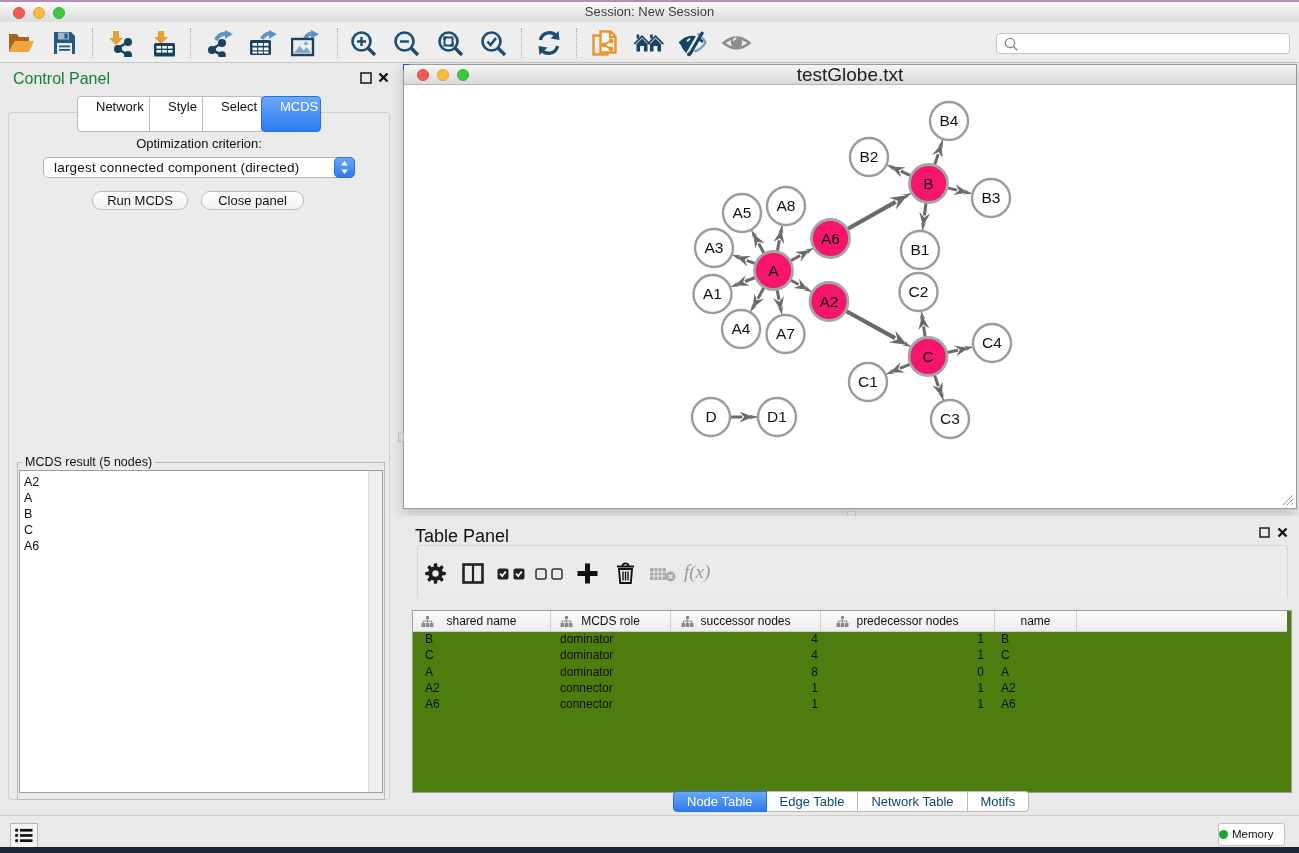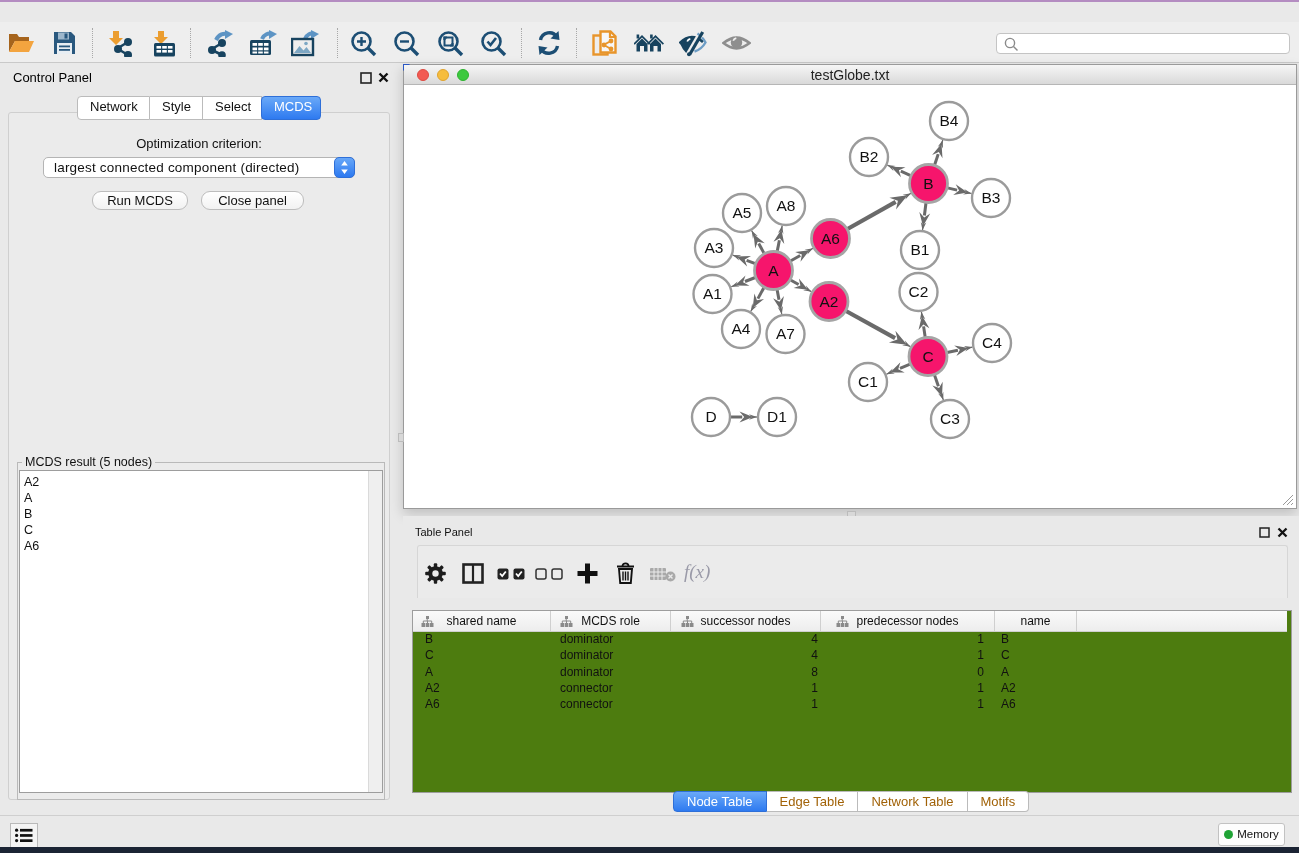--- a/index.html
+++ b/index.html
@@ -6,59 +6,64 @@
 #app{position:relative;width:1299px;height:853px}
 #topline{left:0;top:0;width:1299px;height:2px;background:#b48cc1}
 #titlebar{left:0;top:2px;width:1299px;height:20px;background:linear-gradient(#fdfdfd,#e6e6e6 60%,#dcdcdc);text-align:center;color:#3c3c3c;font-size:13px;line-height:20px}
 .tl{position:absolute;width:12px;height:12px;border-radius:50%;top:5px}
 #toolbar{left:0;top:22px;width:1299px;height:41px;background:#eeeeee;border-bottom:1px solid #c9c9c9}
 .sep{position:absolute;top:6px;height:30px;width:0;border-left:1px dotted #a8a8a8}
 .ticon{position:absolute;top:8px}
 #searchbox{position:absolute;left:996px;top:11px;width:294px;height:21px;background:#fff;border:1px solid #c4c4c4;border-radius:4px}
 
 #cpanel{left:0;top:63px;width:398px;height:752px;background:#e9e9e9}
-#cptitle{left:13px;top:7px;font-size:13px;color:#000000}
+#cptitle{left:13px;top:7px;font-size:16px;color:#15803d}
 .wbtn{position:absolute;top:9px;color:#222}
 #cpbody{left:8px;top:49px;width:382px;height:688px;background:#ebebeb;border:1px solid #cfcfcf;border-radius:3px}
 .tabrow{position:absolute;left:77px;top:33px;height:20px;display:flex;z-index:3}
-.tab{height:24px;font-size:13px;line-height:19px;padding:0 12px;background:#fff;border:1px solid #bbb;border-left:none;color:#111;text-align:center}
+.tab{height:36px;font-size:13px;line-height:19px;padding:0 18px;background:#fff;border:1px solid #bbb;border-left:none;color:#111;text-align:center}
 .tab.first{border-left:1px solid #bbb;border-radius:4px 0 0 4px}
 .tab.sel{background:linear-gradient(#6aa9f8,#2e7af0);color:#fff;border:1px solid #2e6fd8;border-radius:4px;margin-left:-1px}
 #optlabel{left:8px;top:73px;width:382px;text-align:center;font-size:13px;color:#111}
 #dropdown{left:43px;top:94px;width:312px;height:21px;background:#fff;border:1px solid #b4b4b4;border-radius:5px;font-size:13.5px;line-height:19px;padding-left:10px;color:#111;letter-spacing:0.2px}
 #dropbtn{position:absolute;right:-1px;top:-1px;width:21px;height:21px;border-radius:5px;background:linear-gradient(#67a7f8,#2d79f0);border:1px solid #2e6fd8}
 .pushbtn{position:absolute;top:128px;height:19px;background:linear-gradient(#ffffff,#f2f2f2);border:1px solid #bdbdbd;border-radius:9px;font-size:13px;line-height:17px;text-align:center;color:#111}
 #fieldset{left:17px;top:399px;width:368px;height:338px;border:1px solid #b9b9b9}
 #fslegend{position:absolute;left:4px;top:-8px;background:#ebebeb;padding:0 3px;font-size:12.5px;color:#111}
 #mlist{position:absolute;left:1px;top:7px;width:364px;height:323px;background:#fff;border:1px solid #9d9d9d}
 #mlist .it{font-size:12.5px;color:#111;height:16px;line-height:16px;padding-left:4px}
 #mscroll{position:absolute;right:0;top:0;width:14px;height:321px;background:#efefef;border-left:1px solid #dadada}
 </style></head><body>
 <div id="app">
 <style>
 
 #netwin{left:403px;top:64px;width:894px;height:445px;background:#fff;border:1px solid #9a9a9a;box-shadow:0 5px 12px rgba(0,0,0,.18)}
-#nettitle{position:absolute;left:0;top:0;width:892px;height:20px;background:linear-gradient(#f6f6f6,#d9d9d9);border-bottom:1px solid #b6b6b6;text-align:center;font-size:14px;line-height:20px;color:#222}
+#nettitle{position:absolute;left:0;top:0;width:892px;height:20px;background:linear-gradient(#f6f6f6,#d9d9d9);border-bottom:1px solid #b6b6b6;text-align:center;font-size:19px;line-height:20px;color:#222}
 
 #tpanel{left:403px;top:516px;width:896px;height:302px;background:#e9e9e9}
-#tptitle{left:12px;top:10px;font-size:11px;color:#111}
+#tptitle{left:12px;top:10px;font-size:18px;color:#111}
 #tbar{left:14px;top:29px;width:871px;height:53px;background:#ebebeb;border:1px solid #d6d6d6;border-radius:3px 3px 0 0;border-bottom:none}
 #tablebox{left:9px;top:94px;width:880px;height:183px;background:#4d7c0f;border:1px solid #9d9d9d}
 .hrow{position:absolute;left:0;top:0;height:21px;background:linear-gradient(#fafafa,#ededed);border-bottom:1px solid #cfcfcf;font-size:12px;color:#111}
 .hcell{position:absolute;top:0;height:21px;border-right:1px solid #cfcfcf;text-align:center;line-height:21px}
 .trow{position:absolute;font-size:12px;color:#111;height:16px;line-height:16px}
 .btabs{position:absolute;display:flex;height:29px}
-.btab{height:21px;font-size:13px;line-height:20px;padding:0 13px;background:#fff;border:1px solid #bbb;border-left:none;color:#a16207}
+.btab{height:21px;font-size:13px;line-height:20px;padding:0 13px;background:#fff;border:1px solid #bbb;border-left:none;color:#0c4a6e}
 
 #statusbar{left:0;top:815px;width:1299px;height:32px;background:#e9e9e9;border-top:1px solid #cfcfcf}
 #listbtn{position:absolute;left:10px;top:7px;width:28px;height:25px;background:#f4f4f4;border:1px solid #b9b9b9}
-#membtn{position:absolute;left:1218px;top:7px;width:67px;height:23px;background:#fdfdfd;border:1px solid #c2c2c2;border-radius:3px;font-size:11.5px;line-height:21px;text-align:center;color:#111}
+#membtn{position:absolute;left:1218px;top:7px;width:67px;height:23px;background:#fdfdfd;border:1px solid #c2c2c2;border-radius:3px;font-size:11.5px;line-height:21px;text-align:left;color:#111}
 #darkstrip{left:0;top:847px;width:1299px;height:6px;background:#1b2434}
 </style>
 <div class="abs" id="topline"></div>
+<div class="abs" id="titlebar">Session: New Session
+<div class="tl" style="left:13px;background:#f25a52;border:1px solid #dd4a42"></div>
+<div class="tl" style="left:33px;background:#f6bd3e;border:1px solid #e0a32e"></div>
+<div class="tl" style="left:53px;background:#3dc93f;border:1px solid #2eb330"></div>
+</div>
 <div class="abs" id="toolbar">
 <svg class="ticon" style="left:7px" width="28" height="26" viewBox="0 0 28 26">
 <path d="M2 4 h8 l2 3 h10 v4 H2 Z" fill="#a6641c"></path>
         <path d="M2 22 V8 h20 v3 h-14 Z" fill="#a6641c"></path>
 <path d="M8 11 h19 l-5 11 H2 Z" fill="#f3a43f"></path>
       </svg>
 <svg class="ticon" style="left:52px" width="25" height="26" viewBox="0 0 25 26">
 <path d="M2 2 h17 l4 4 v18 H2 Z" fill="#29587e"></path>
         <rect x="6" y="2.5" width="11" height="7" fill="#9db7cc"></rect>
         <rect x="12.5" y="3.5" width="3" height="5" fill="#29587e"></rect>

